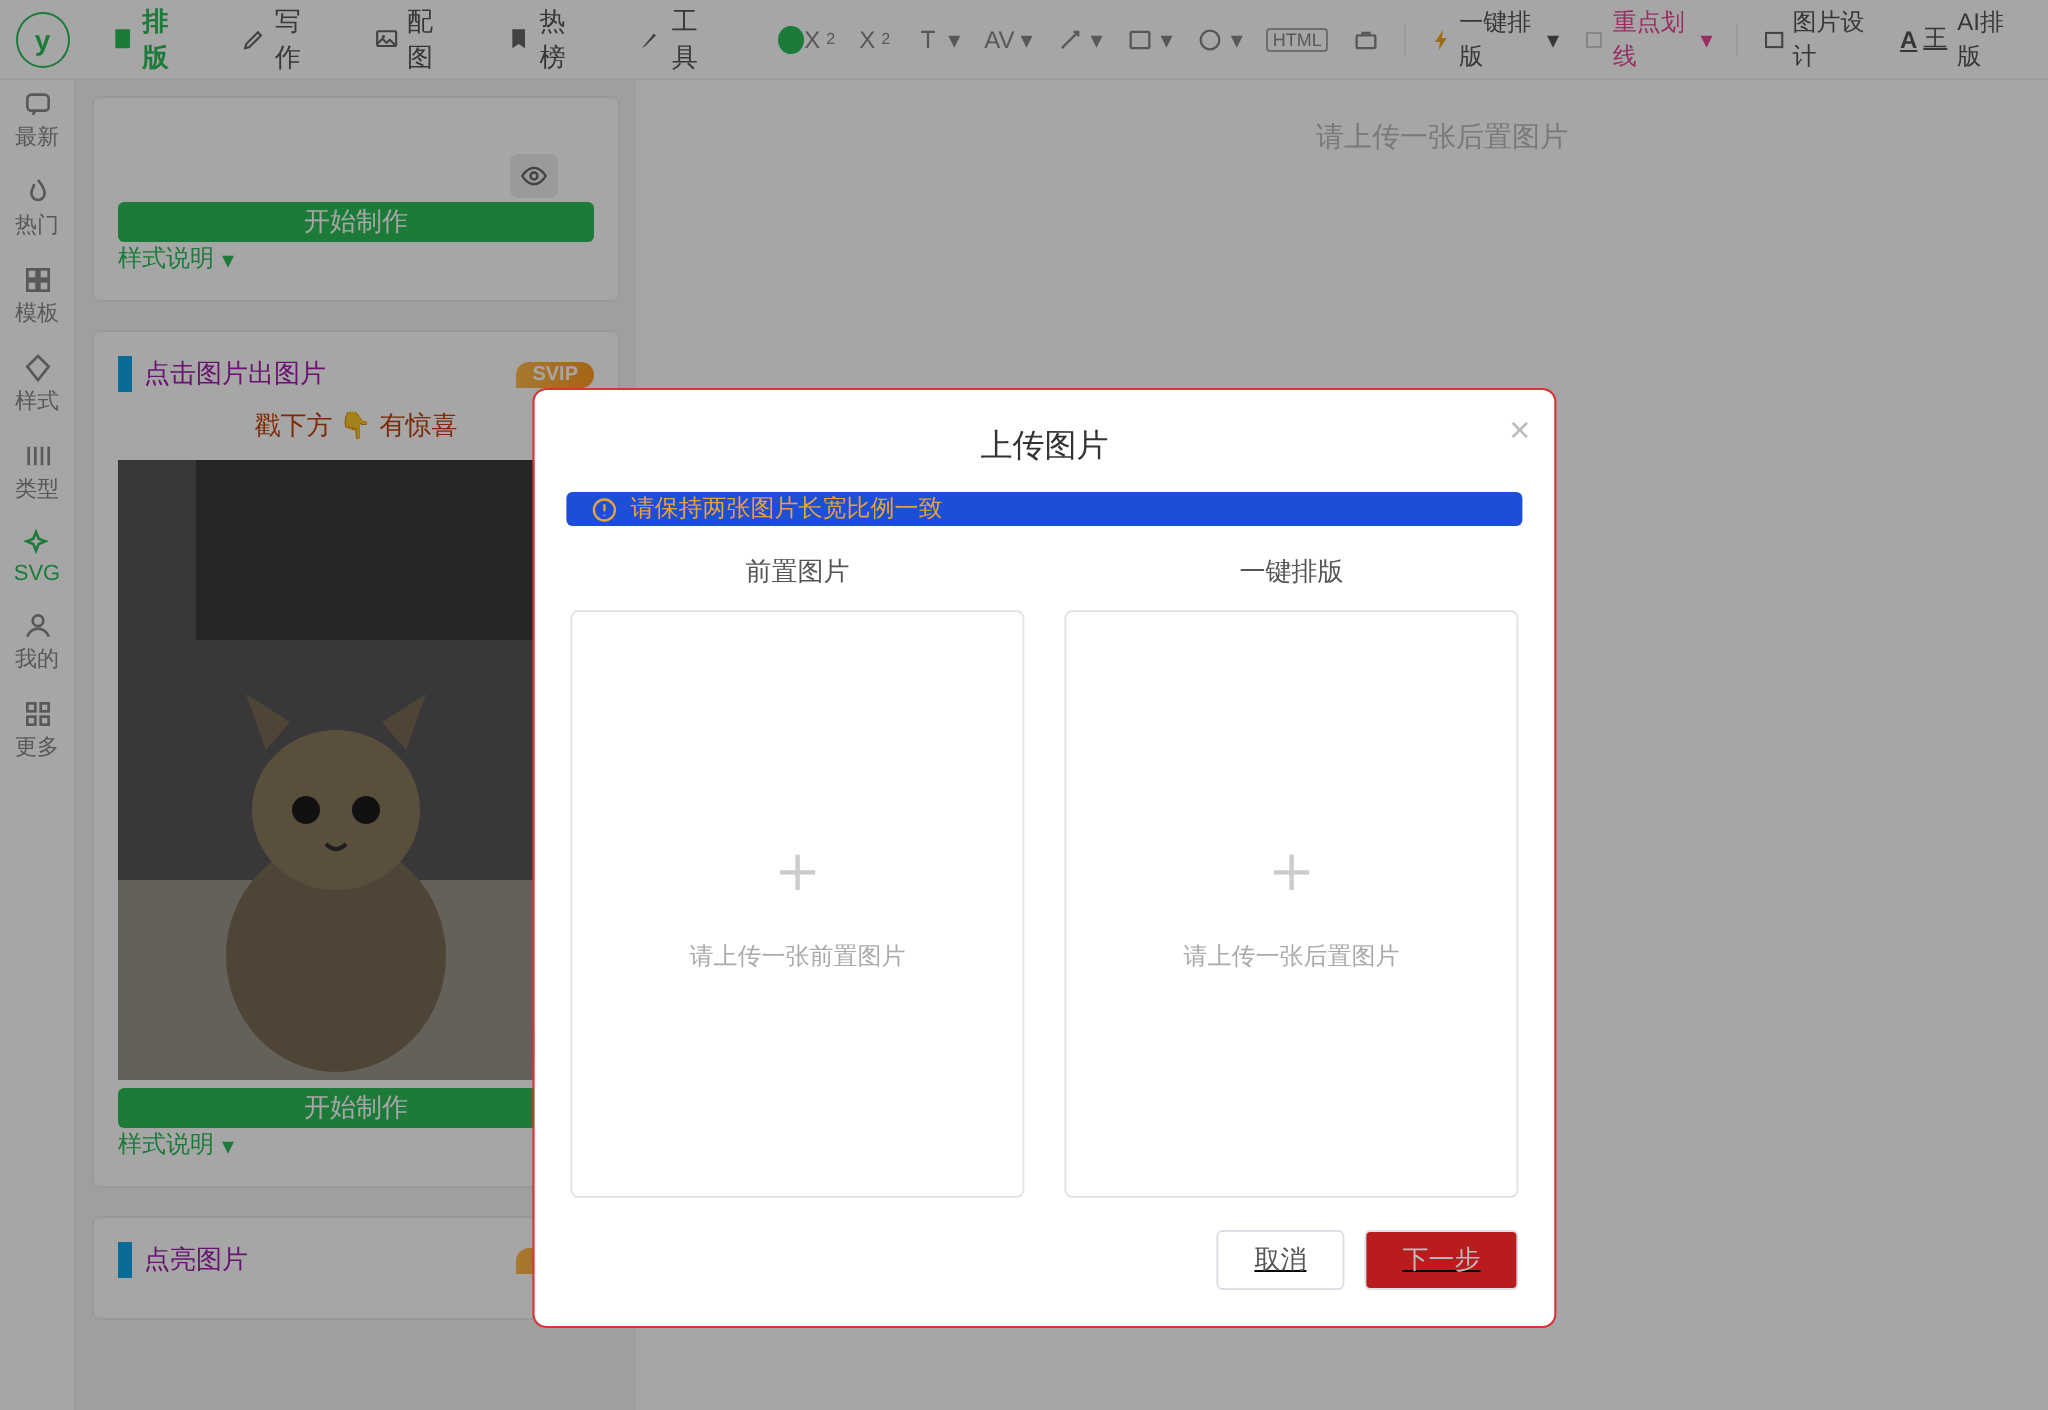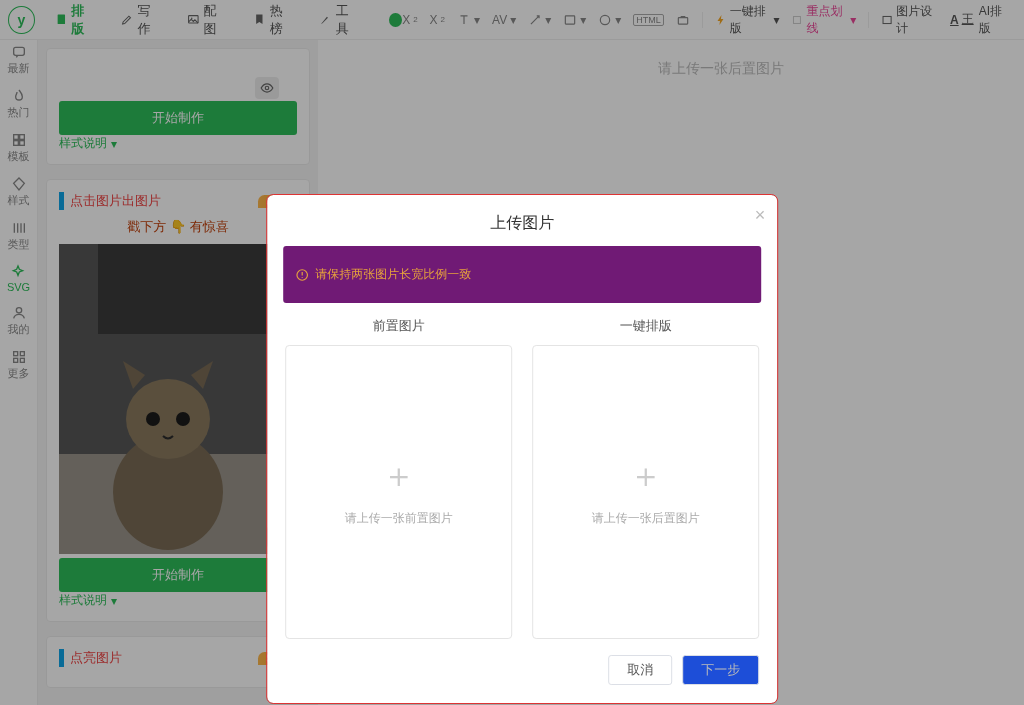--- a/index.html
+++ b/index.html
@@ -18,44 +18,44 @@
 .toolbar-right svg { width:14px; height:14px; }
 .left-rail { position: absolute; top: 40px; left: 0; bottom: 0; width: 38px; background: #fff; border-right: 1px solid #eee; display: flex; flex-direction: column; align-items: center; padding-top: 4px; gap: 12px; z-index:1;}
 .rail-item { display: flex; flex-direction: column; align-items: center; font-size: 11px; color: #888; cursor: pointer; gap: 1px; }
 .rail-item.active { color: #2dbd5a; }
 .rail-item .ricon { width:16px; height:16px;}
 .content-col { position: absolute; top: 40px; left: 38px; width: 280px; bottom: 0; overflow: hidden; padding: 8px; }
 .card { background: #fff; border-radius: 4px; border: 1px solid #ececec; margin-bottom: 14px; position: relative; padding: 12px; }
 .card-body-top { padding-bottom:8px;}
 .eye-overlay { position:absolute; right:18px; top:16px; width:24px; height:22px; background:rgba(0,0,0,0.07); border-radius:4px; display:flex; align-items:center; justify-content:center;}
 .eye-overlay2 { position:absolute; right:6px; bottom:6px; width:24px; height:22px; background:rgba(0,0,0,0.4); border-radius:4px; display:flex; align-items:center; justify-content:center;}
-.start-btn { width: 100%; height: 34px; background: #2dbd5a; color: #fff; text-align: center; border-radius: 3px; font-size: 13px; border: none; cursor: pointer; margin-top:4px;}
+.start-btn { width: 100%; height: 20px; background: #2dbd5a; color: #fff; text-align: center; border-radius: 3px; font-size: 13px; border: none; cursor: pointer; margin-top:4px;}
 .style-info { color: #2dbd5a; font-size: 12px; margin-top: 0; display: flex; align-items: center; gap: 4px; cursor:pointer;}
 .card-head { display:flex; align-items:center; justify-content:space-between; margin-bottom:8px;}
-.card-title { font-size:13px; color:#ef4444; border-left:5px solid #0ea5e9; padding-left:6px;}
+.card-title { font-size:13px; color:#a21caf; border-left:7px solid #0ea5e9; padding-left:6px;}
 .badge-svip { background: linear-gradient(90deg,#ffb94d,#ff9a1f); color:#fff; font-size:10px; padding:1px 8px; border-radius:9px 9px 9px 0; font-weight:600;}
 .subhead { text-align:center; font-size:13px; color:#c2410c; margin:4px 0 8px;}
 .kitten-frame { width:100%; height:310px; background:#444 center/cover no-repeat; border-radius:2px; position:relative;}
 .kitten-svg { width:100%; height:100%; display:block;}
 .editor-area { position:absolute; top:40px; left:318px; right:0; bottom:0; background:#fff; padding:20px 30px;}
 .editor-placeholder { color:#bbb; font-size:14px; text-align:center; width:100%; padding-left:100px;}
 .overlay { position: absolute; inset: 0; background: rgba(0,0,0,0.35); z-index: 50; }
 .modal { position: absolute; top: 195px; left: 50%; transform: translateX(-48%); width: 510px; background: #fff; border-radius: 6px; z-index: 100; outline:1px solid #d33; padding-bottom:14px;}
 .modal-close { position:absolute; top:10px; right:12px; color:#bbb; font-size:18px; cursor:pointer;}
 .modal-title { text-align:center; font-size:16px; color:#333; padding:18px 0 12px; font-weight:500;}
-.modal-hint { background:#701a75; color:#e6a23c; font-size:12px; padding:20px 12px; margin:0 16px 14px; border-radius:3px; display:flex; align-items:center; gap:6px;}
+.modal-hint { background:#1d4ed8; color:#e6a23c; font-size:12px; padding:0 12px; margin:0 16px 14px; border-radius:3px; display:flex; align-items:center; gap:6px;}
 .upload-row { display:flex; gap:20px; padding:0 18px;}
 .upload-col { flex:1; display:flex; flex-direction:column; align-items:center;}
 .upload-col-label { font-size:13px; color:#555; margin-bottom:10px;text-align:center;}
 .upload-box { width:100%; height:294px; border:1px solid #e4e4e4; border-radius:4px; display:flex; flex-direction:column; align-items:center; justify-content:center; gap:18px; cursor:pointer;}
 .plus { font-size:34px; color:#ccc; line-height:1;}
 .upload-text { font-size:12px; color:#aaa;}
-.modal-footer { display:flex; justify-content:flex-end; gap:10px; padding:16px 18px 4px;}
+.modal-footer { display:flex; justify-content:flex-end; gap:10px; padding:16px 18px 4px;text-decoration:underline;}
 .btn { height:30px; padding:0 18px; font-size:13px; border-radius:3px; border:1px solid #dcdfe6; background:#fff; cursor:pointer; color:#555;}
-.btn.disabled { color:#bbb; background:#1d4ed8; cursor:not-allowed;}
+.btn.disabled { color:#bbb; background:#b91c1c; cursor:not-allowed;}
 </style>
 </head>
 <body>
 
 <div class="top-bar">
   <div class="logo">
       <span class="logo-inner">y</span>
     </div>
   <div class="main-tabs">
     <div class="main-tab active">

